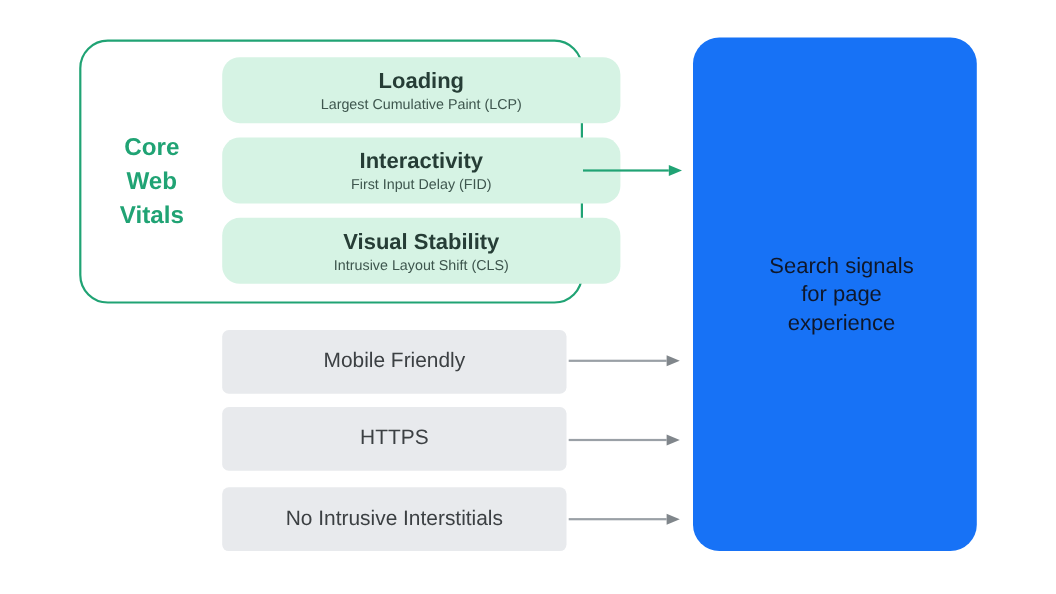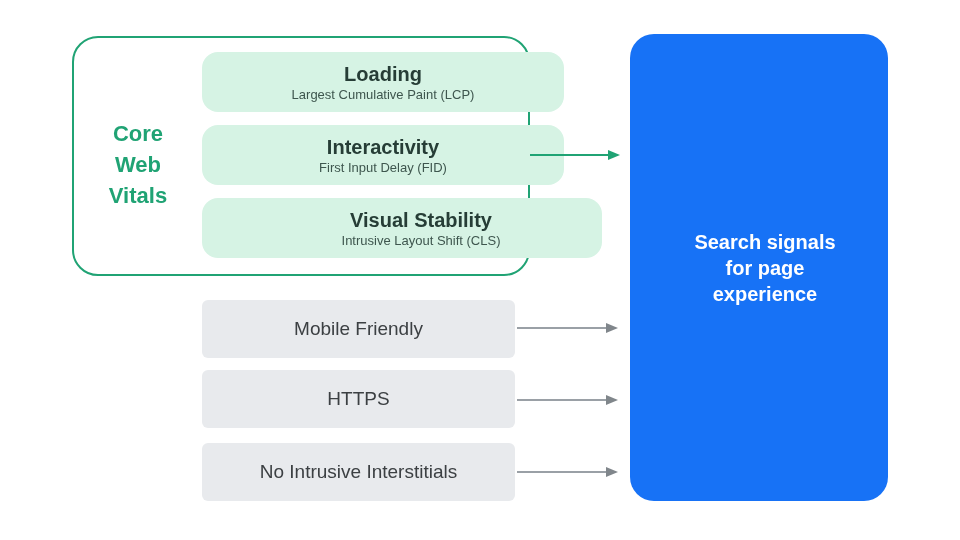--- a/index.html
+++ b/index.html
@@ -39,21 +39,21 @@
     background: var(--mint, #D6F3E4);
     border-radius: 16px;
     display: flex;
     flex-direction: column;
     align-items: center;
     justify-content: center;
     text-align: center;
   }
   .vital-box.b1 { top: 14px; }
   .vital-box.b2 { top: 87px; }
-  .vital-box.b3 { top: 160px; padding-left: 38px; }
+  .vital-box.b3 { top: 160px; }
   .vital-title {
     color: var(--vitalTitle, #263D36);
     font-size: 20px;
     font-weight: bold;
     line-height: 24px;
   }
   .vital-subtitle {
     color: var(--vitalSubtitle, #3E564E);
     font-size: 13px;
     line-height: 16px;
@@ -84,23 +84,23 @@
     left: 630px; top: 34px;
     width: 258px; height: 467px;
     background: var(--blue, #1772F6);
     border-radius: 24px;
     display: flex;
     align-items: center;
     justify-content: center;
     text-align: center;
   }
   .result-label {
-    color: #ffffff;
+    color: #0f172a;
     font-size: 20px;
-    font-weight: bold;
+    font-weight: normal;
     line-height: 26px;
     white-space: pre-line;
     margin-left: 12px;
   }
 
   
   .arrow { position: absolute; height: 10px; }
   .arrow .shaft {
     position: absolute;
     left: 0; top: 4px;

